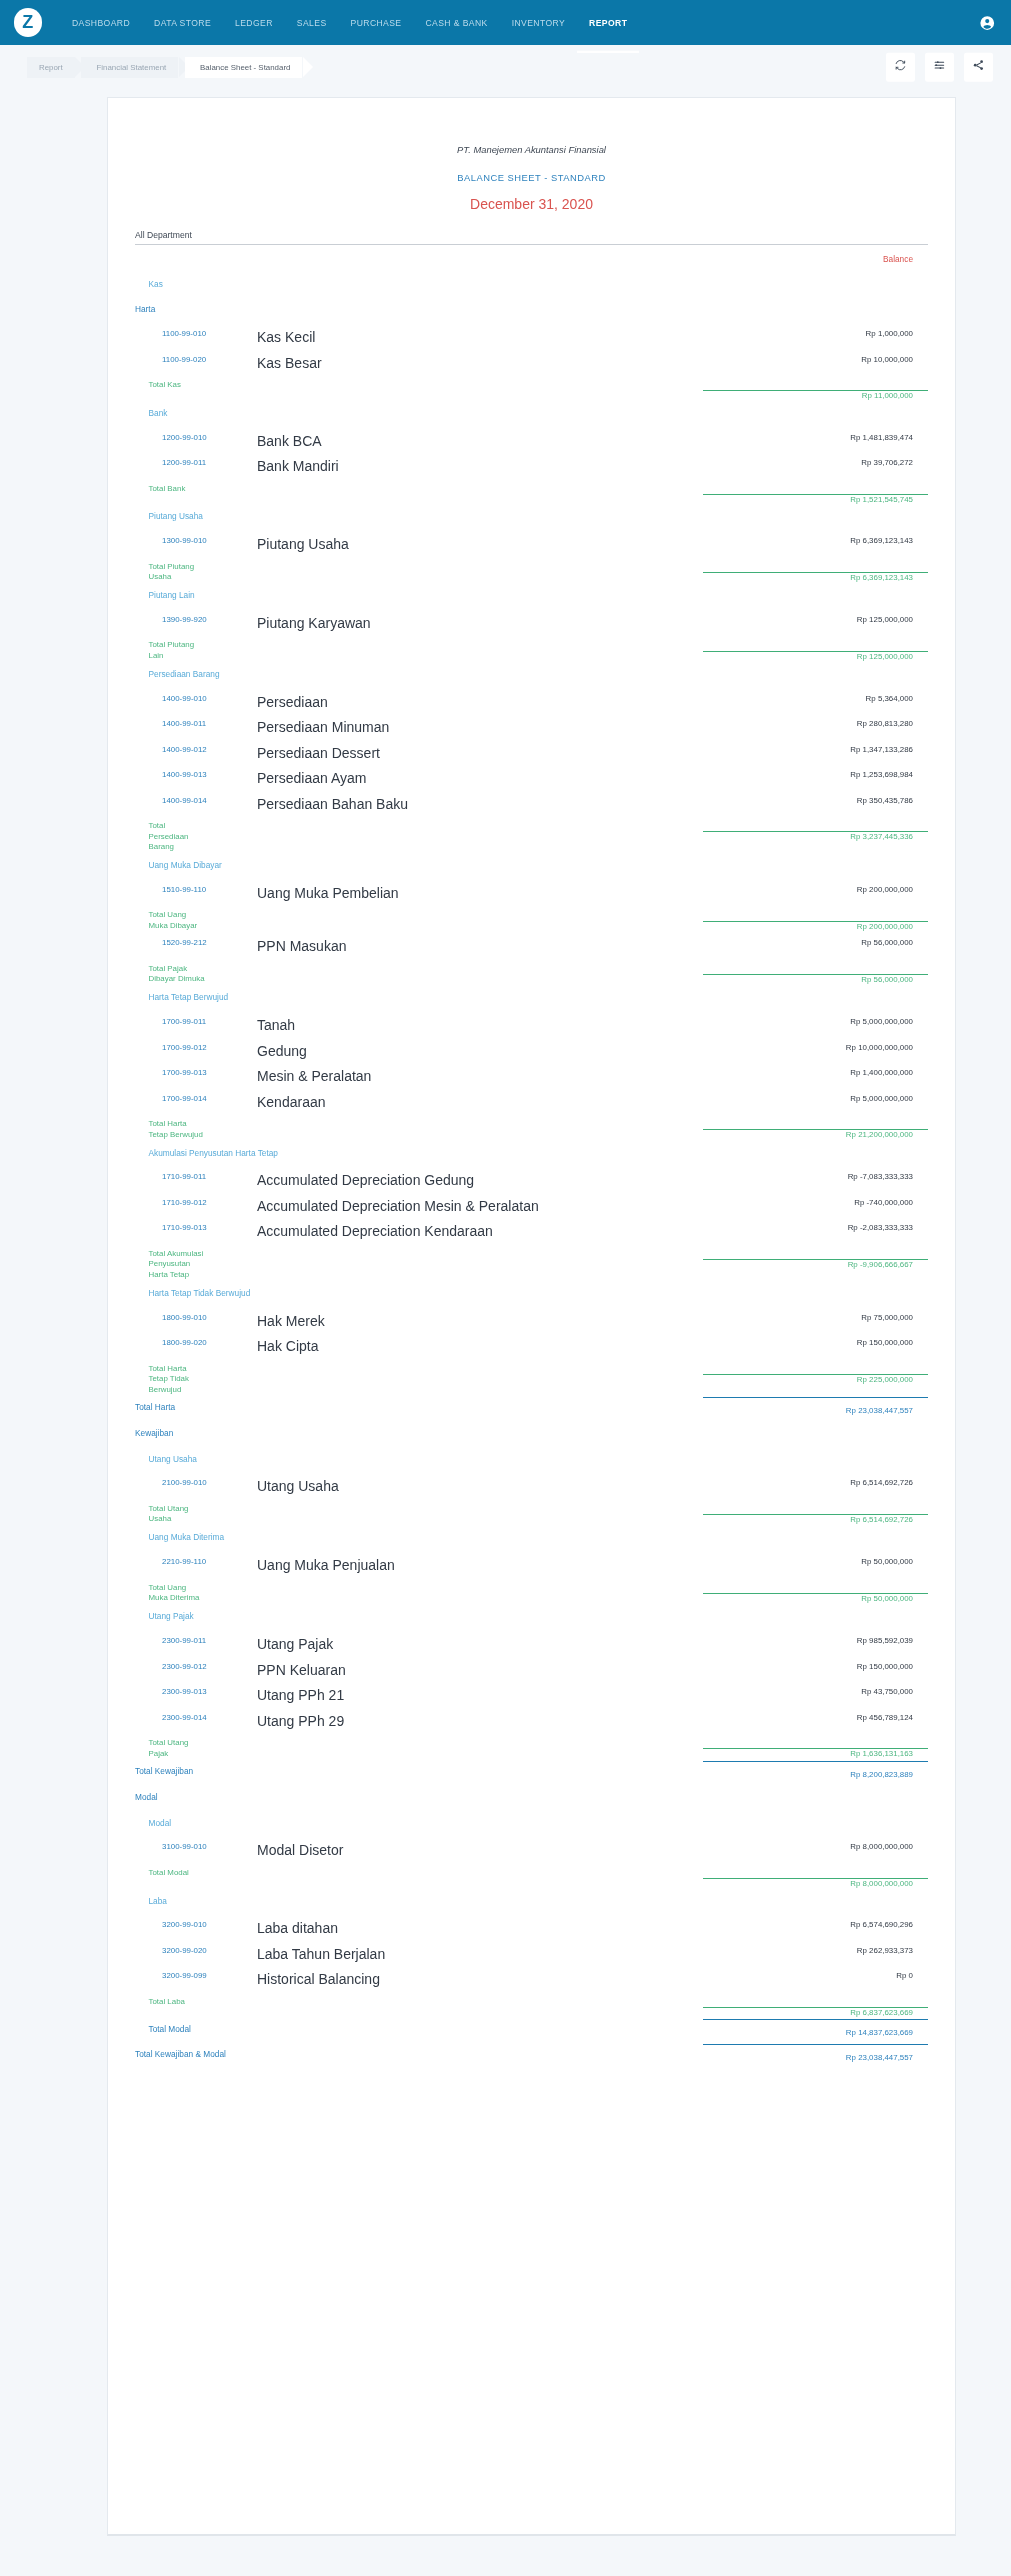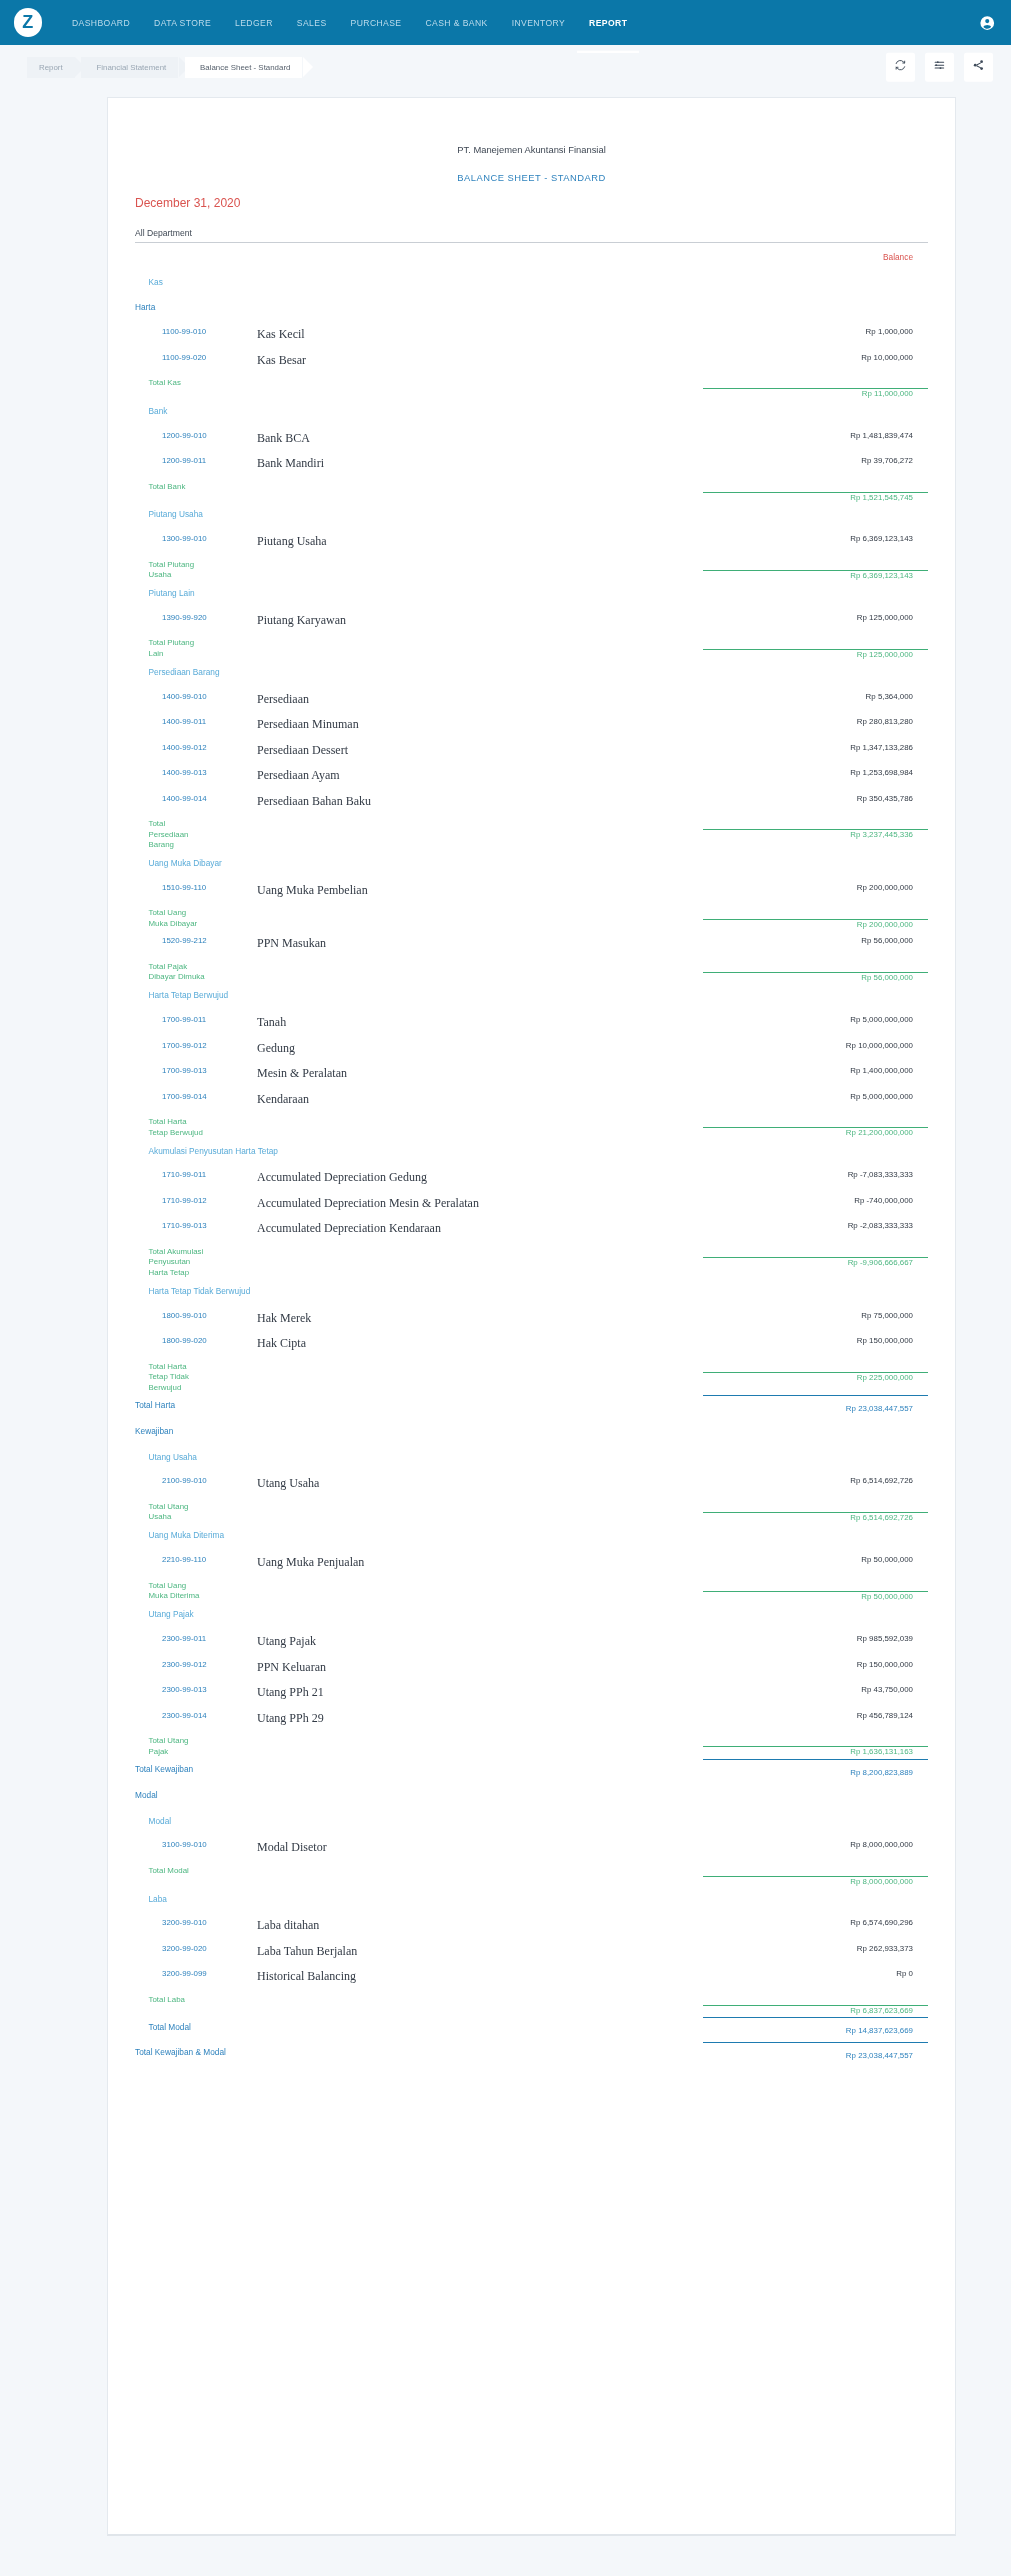--- a/index.html
+++ b/index.html
@@ -104,27 +104,28 @@
     background: #ffffff;
     margin: 7.5px 56px 0 107px;
     border: 0.8px solid #e4e9ee;
     border-bottom: 2.3px solid #e0e5ea;
     padding: 30px 27px 56px 27px;
     min-height: 2439px;
   }
   .rpt-company {
     text-align: center; color: #3f4854; font-size: 9.4px;
     margin-top: 16.5px;
+    font-style: italic;
   }
   .rpt-title {
     text-align: center; color: #2e82bd; font-size: 9.4px;
     letter-spacing: 0.5px; margin-top: 16.5px;
   }
   .rpt-date {
-    color: #d9534f; font-size: 12px;
+    text-align: center; color: #d9534f; font-size: 14px;
     margin-top: 13.5px;
   }
   .dept-row {
     margin-top: 18px;
     border-bottom: 0.8px solid #c9ced4;
     padding-bottom: 3.8px;
     color: #3f4854; font-size: 8.6px;
   }
   .balance-row {
     margin-top: 9px;
@@ -141,23 +142,22 @@
     align-items: flex-start;
     min-height: 25.5px;
   }
   .c-code {
     width: 122px; flex: none;
     color: #2e82bd; font-size: 7.9px;
     padding-top: 6.8px;
   }
   .c-name {
     flex: 1;
-    color: #323a45; font-size: 12px;
+    color: #323a45; font-size: 14px;
     padding-top: 6.8px;
-    font-family: Liberation Serif, serif;
   }
   .c-val {
     width: 225px; flex: none;
     text-align: right;
     font-size: 7.9px;
     color: #323a45;
     padding-top: 6.8px;
     padding-right: 15px;
   }
 

